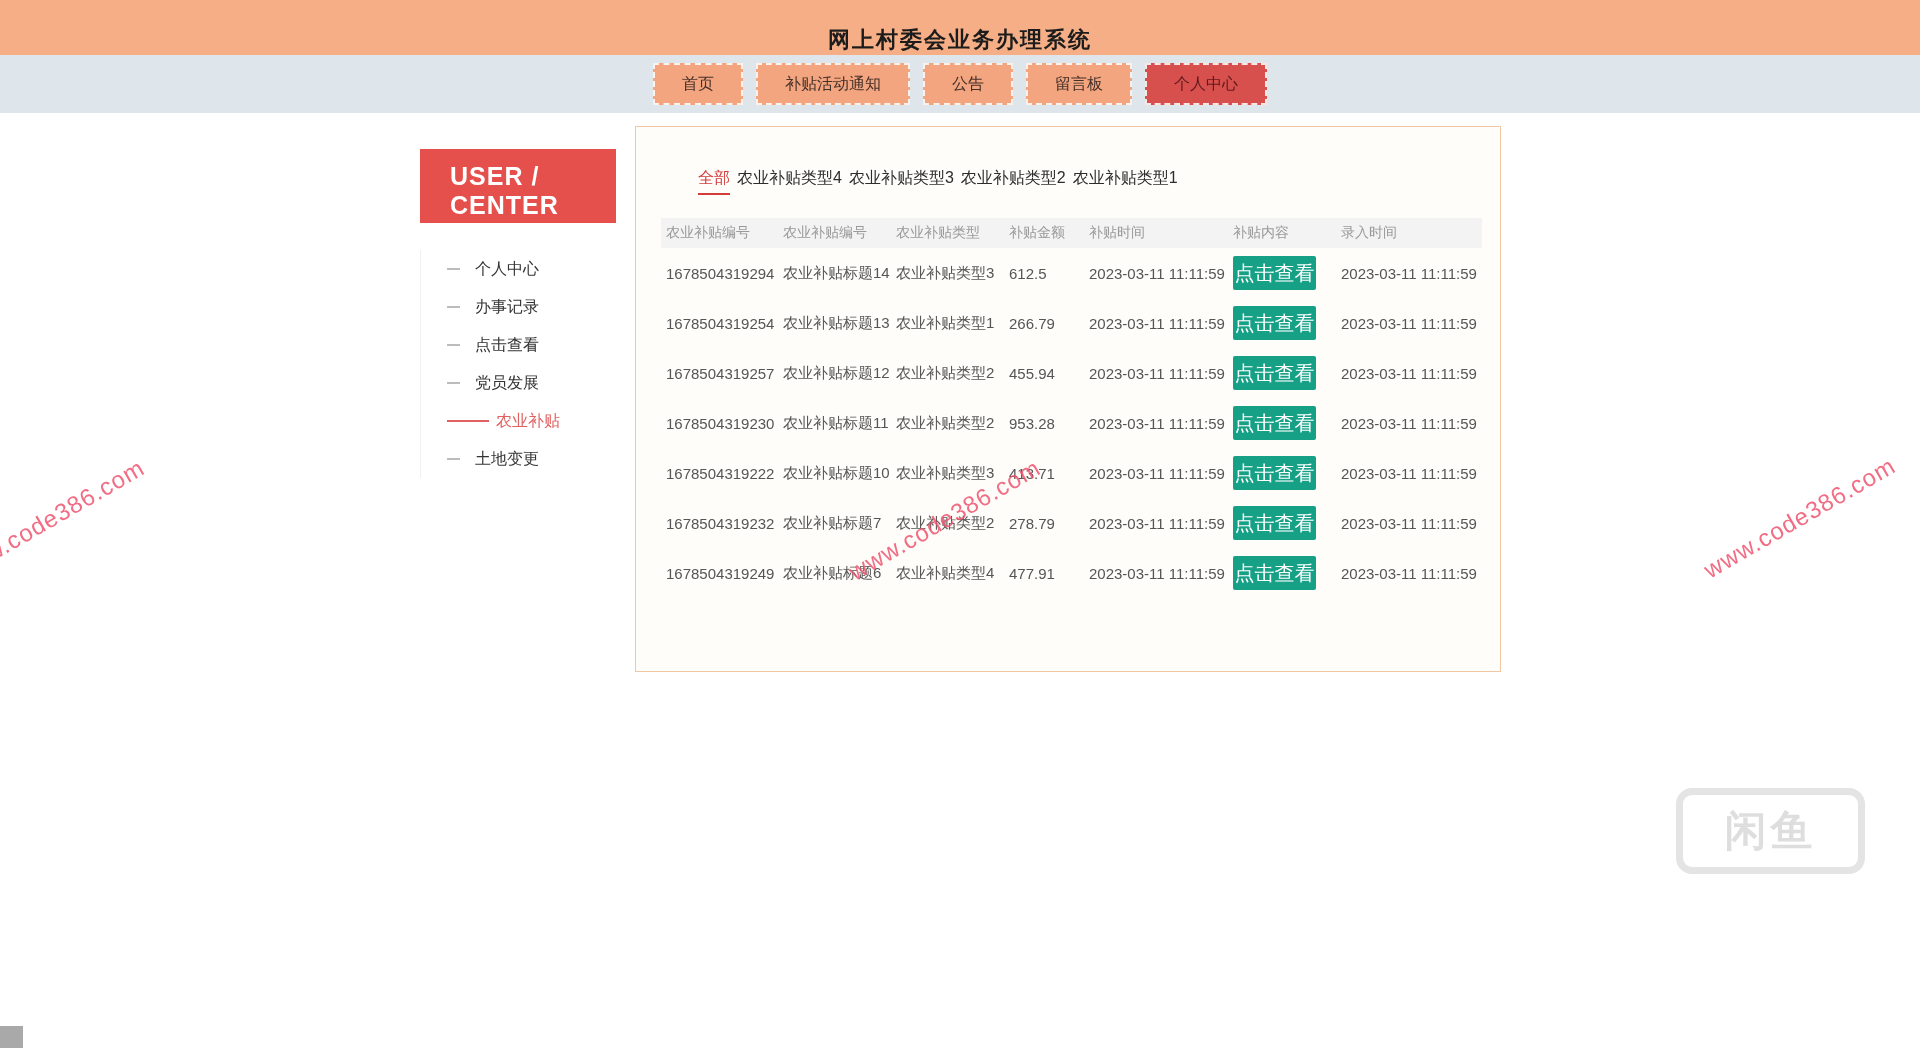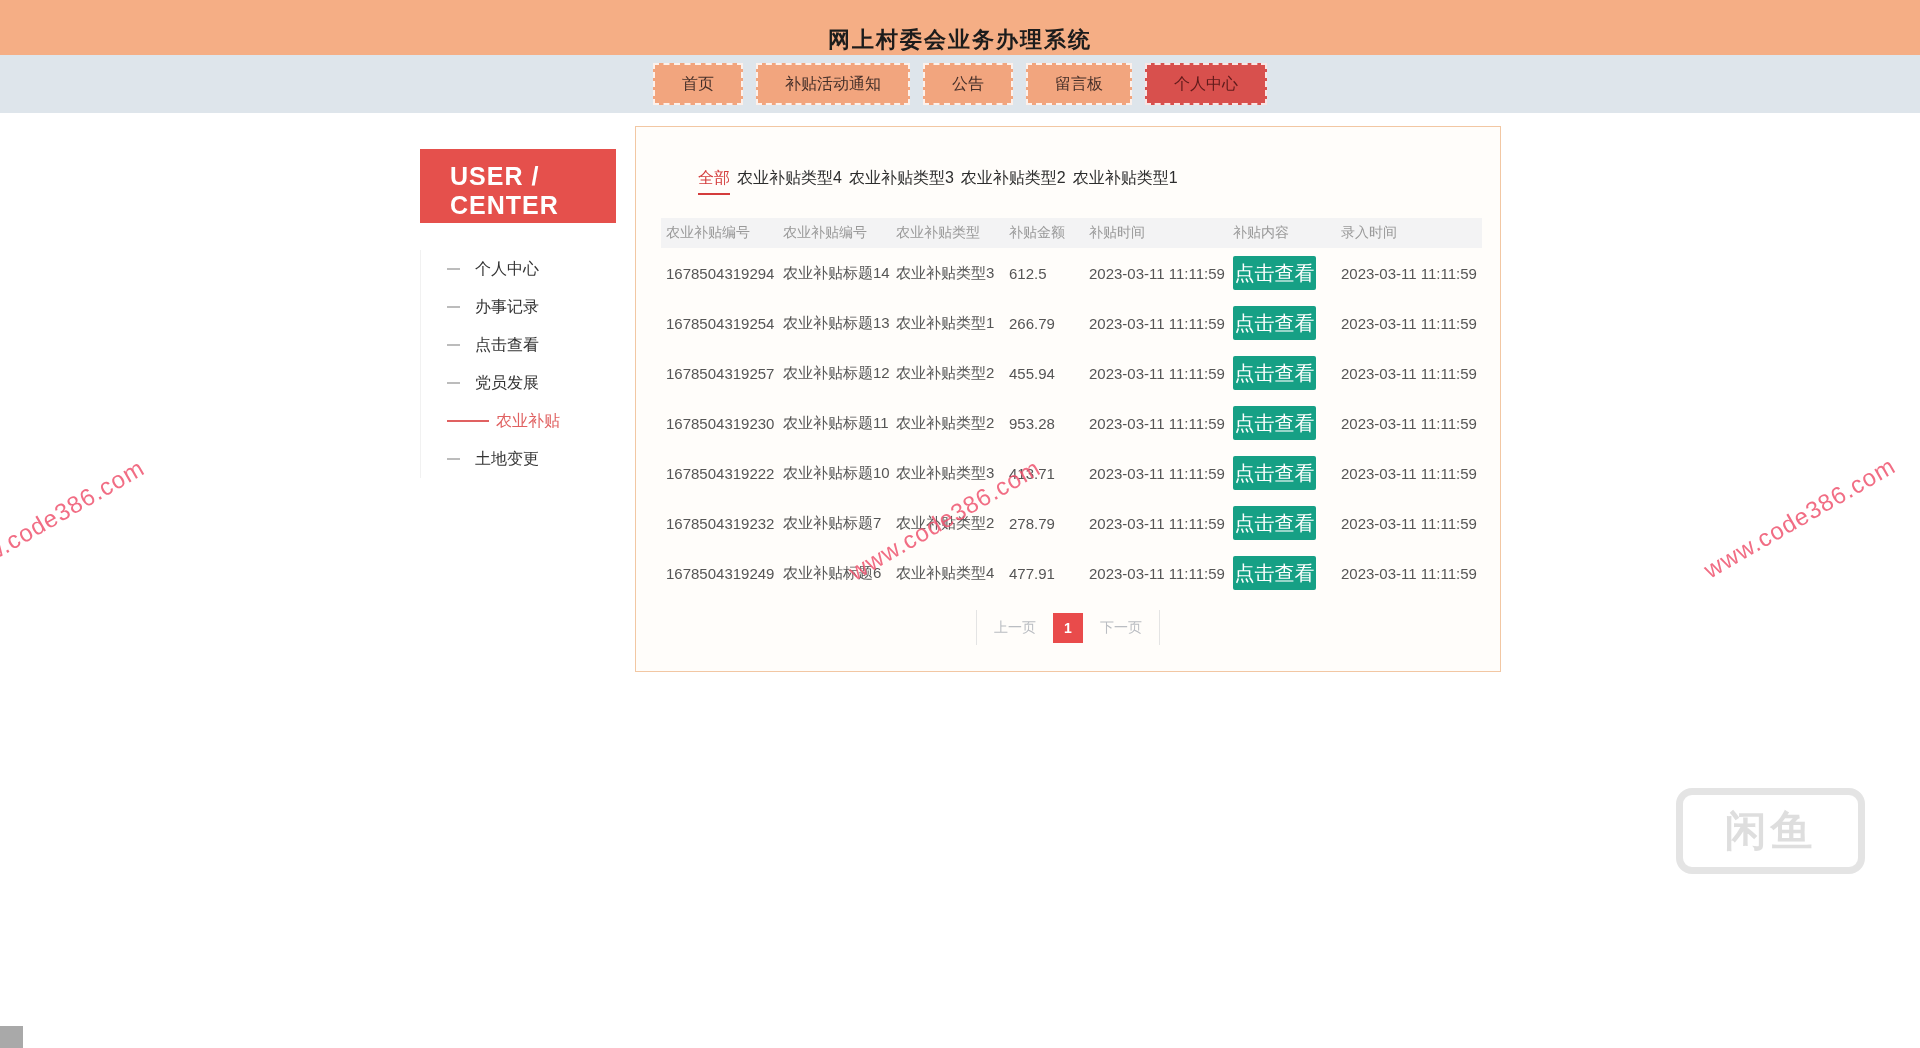--- a/index.html
+++ b/index.html
@@ -197,27 +197,20 @@
         <span class="col1">1678504319249</span>
         <span class="col2">农业补贴标题6</span>
         <span class="col3">农业补贴类型4</span>
         <span class="col4">477.91</span>
         <span class="col5">2023-03-11 11:11:59</span>
         <span class="col6"><button class="view-btn">点击查看</button></span>
         <span class="col7">2023-03-11 11:11:59</span>
       </div>
     </div>
 
-    <div class="pagination">
-      <span class="pg-sep"></span>
-      <a class="pg-link">上一页</a>
-      <a class="pg-num active">1</a>
-      <a class="pg-link">下一页</a>
-      <span class="pg-sep"></span>
-    </div>
 
   </section>
 
   <div class="wm wm-left">www.code386.com</div>
   <div class="wm wm-mid">www.code386.com</div>
   <div class="wm wm-right">www.code386.com</div>
 
   <div class="xy-logo">闲鱼</div>
 
   <div class="corner-box"></div>

